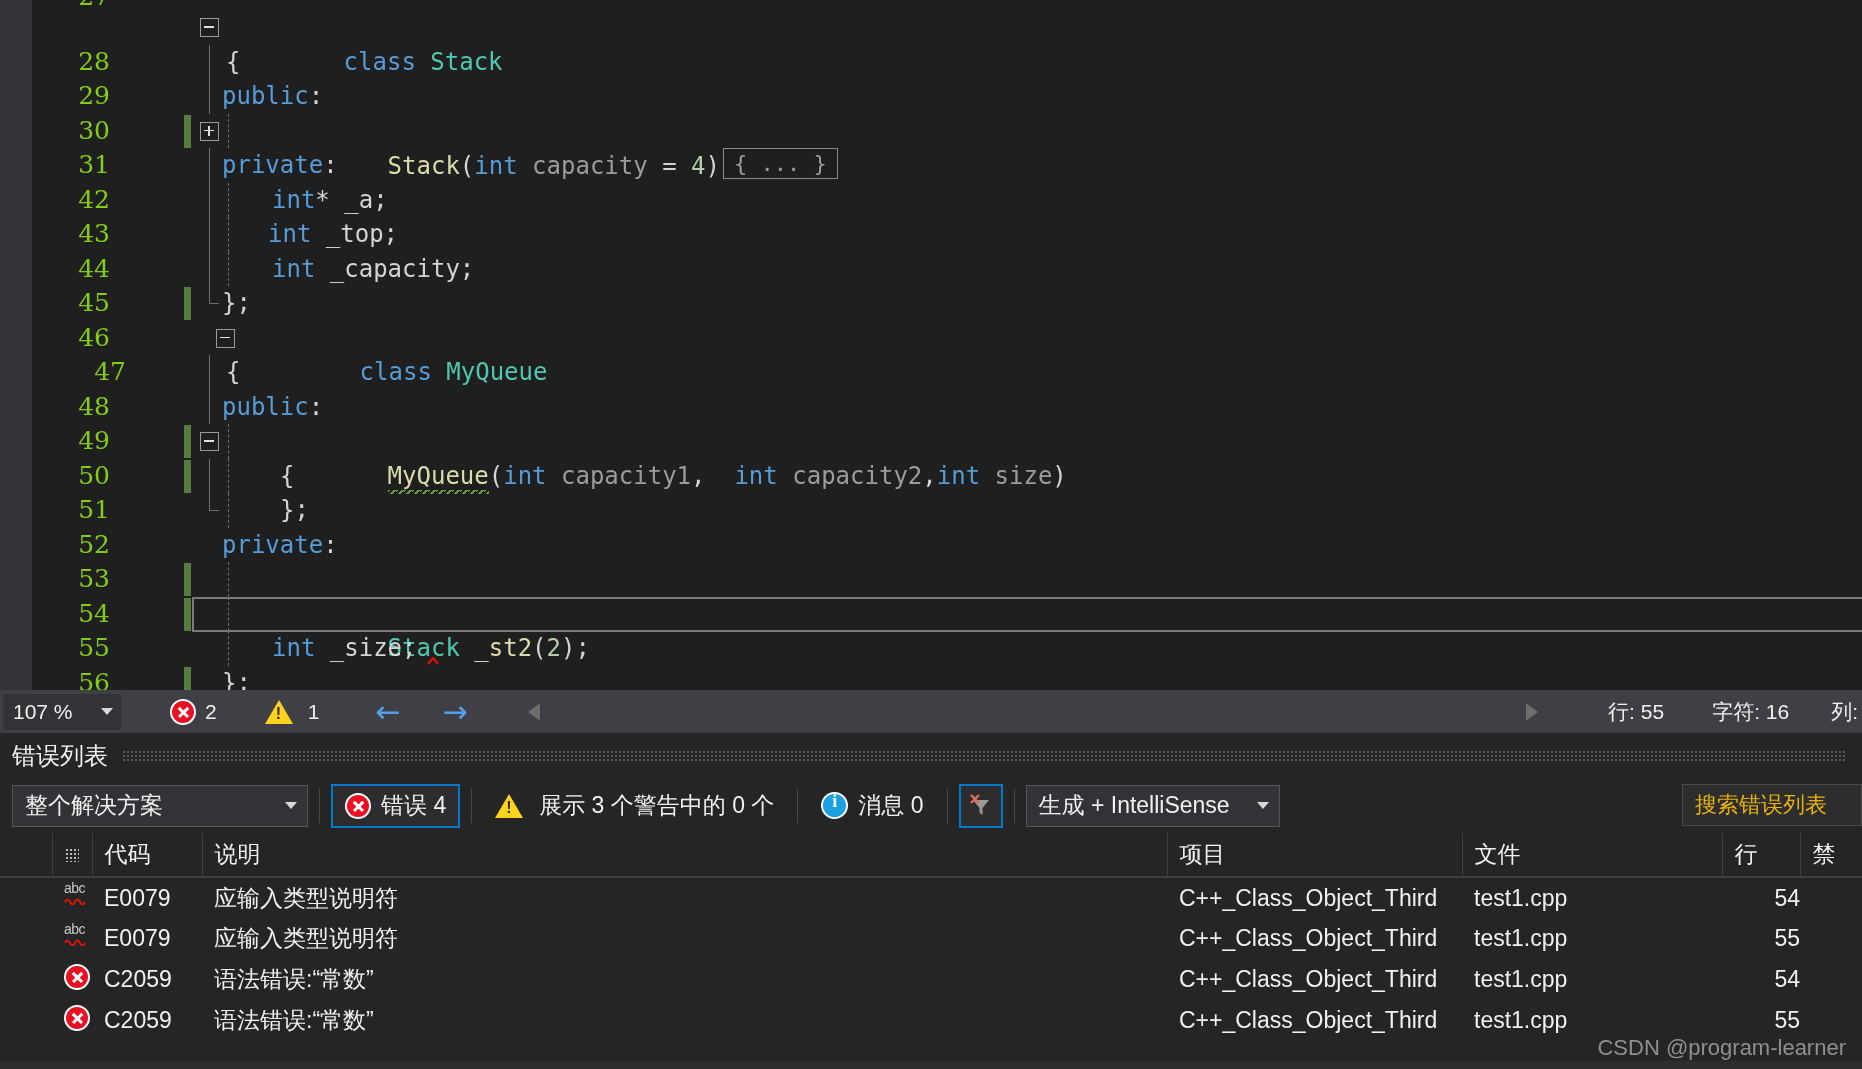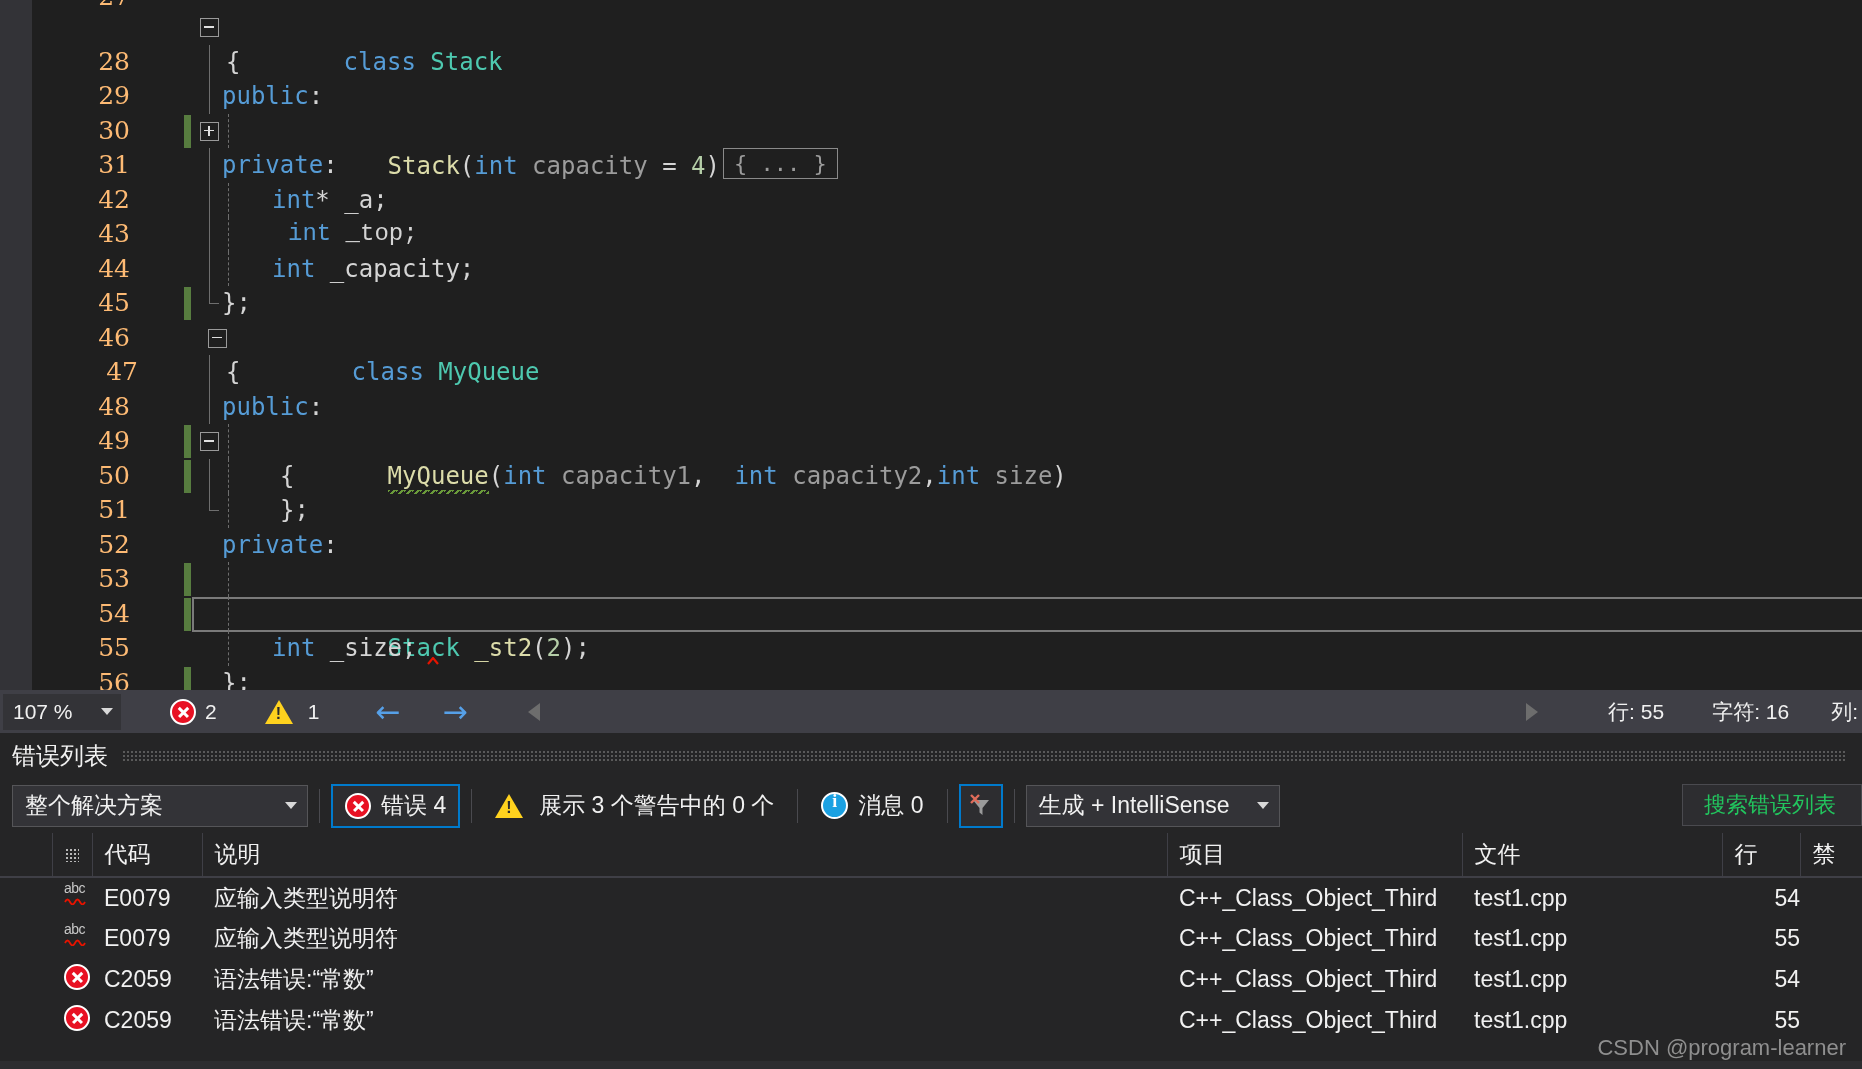--- a/index.html
+++ b/index.html
@@ -29,23 +29,22 @@
   .code-line {
     position: relative;
     height: 34.5px;
     line-height: 34.5px;
     white-space: pre;
     font-family: "DejaVu Sans Mono", monospace;
     font-size: 24px;
   }
   .ln {
     position: absolute; left: 0; width: 78px; text-align: right;
-    color: #fdba74; font-size: 25px;
+    color: #84cc16; font-size: 25px;
     font-family: "DejaVu Serif", serif;
-    margin-left: 20px;
   }
   .changebar {
     position: absolute; left: 98px; width: 7px; top: 1px; height: 33px;
     background: #577c3f;
   }
   
   .glyph {
     position: absolute; left: 110px; top: 8px;
     width: 19px; height: 19px;
     border: 1.5px solid #9a9a9a;
@@ -222,22 +221,22 @@
   .build-combo {
     width: 254px; height: 42px;
     background: #333337; border: 1px solid #555558;
     display: flex; align-items: center; justify-content: space-between;
     padding: 0 10px 0 12px; color: #f1f1f1; font-size: 23px;
   }
   #search-box {
     position: absolute; right: 0; top: 6px;
     width: 180px; height: 42px;
     background: #2d2d30; border: 1px solid #4a4a4f;
-    color: #22c55e; font-size: 22px;
-    display: flex; align-items: center; padding-left: 21px;
+    color: #eab308; font-size: 22px;
+    display: flex; align-items: center; padding-left: 12px;
   }
 
   
   #err-table { width: 100%; border-collapse: collapse; table-layout: fixed; }
   #err-table thead th {
     background: #252526; color: #f1f1f1; font-weight: normal;
     font-size: 23px; text-align: left;
     height: 44px; padding: 0 0 0 12px;
     border-right: 1px solid #3f3f46;
     border-bottom: 2px solid #3f3f46;
@@ -331,39 +330,39 @@
       <span class="ln">43</span>
       <span class="vguide" style="left:177px;top:0;height:34.5px;"></span>
       <span class="vguide dashed" style="left:196px;top:0;height:34.5px;"></span>
       <span class="code-text" style="left:240px;text-align:right;"><span class="kw">int</span><span class="plain">* _a;</span></span>
     </div>
 
     <div class="code-line" style="position:absolute;top:217px;left:0;right:0;">
       <span class="ln">44</span>
       <span class="vguide" style="left:177px;top:0;height:34.5px;"></span>
       <span class="vguide dashed" style="left:196px;top:0;height:34.5px;"></span>
-      <span class="code-text" style="left:256px;font-family:Liberation Mono, monospace;"><span class="kw">int</span><span class="plain"> _top;</span></span>
+      <span class="code-text" style="left:236px;"><span class="kw">int</span><span class="plain"> _top;</span></span>
     </div>
 
     <div class="code-line" style="position:absolute;top:251.5px;left:0;right:0;">
       <span class="ln">45</span>
       <span class="vguide" style="left:177px;top:0;height:34.5px;"></span>
       <span class="vguide dashed" style="left:196px;top:0;height:34.5px;"></span>
       <span class="code-text" style="left:240px;"><span class="kw">int</span><span class="plain"> _capacity;</span></span>
     </div>
 
     <div class="code-line" style="position:absolute;top:286px;left:0;right:0;">
       <span class="ln">46</span>
       <span class="changebar" style="left:152px;"></span>
       <span class="vguide" style="left:177px;top:0;height:18px;"></span>
       <span class="vguide" style="left:177px;top:17px;width:10px;height:0;border-left:0;border-top:1.4px solid #6e6e6e;"></span>
       <span class="code-text" style="left:190px;"><span class="plain">};</span></span>
     </div>
 
-    <div class="code-line" style="position:absolute;top:320.5px;left:8px;right:0;">
+    <div class="code-line" style="position:absolute;top:320.5px;left:16px;right:0;">
       <span class="ln">47</span>
       <span class="glyph" style="left:168px;"></span>
       <span class="code-text" style="left:196px;">
         <span class="kw">class</span><span class="plain"> </span><span class="type">MyQueue</span>
       </span>
     </div>
 
     <div class="code-line" style="position:absolute;top:355px;left:0;right:0;">
       <span class="ln">48</span>
       <span class="vguide" style="left:177px;top:0;height:34.5px;"></span>

